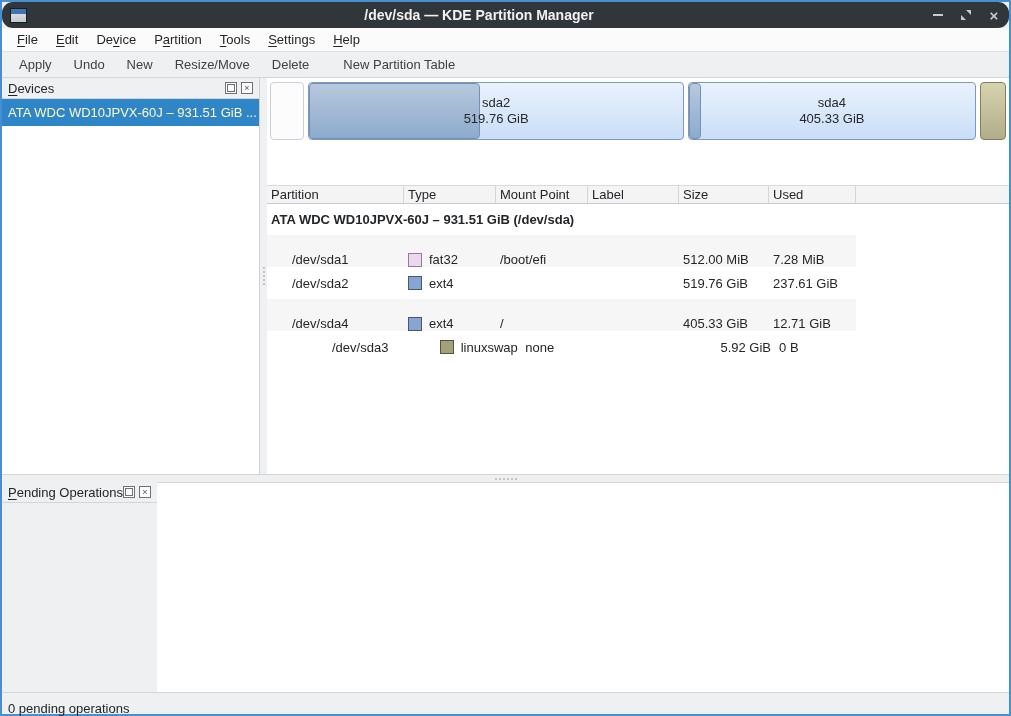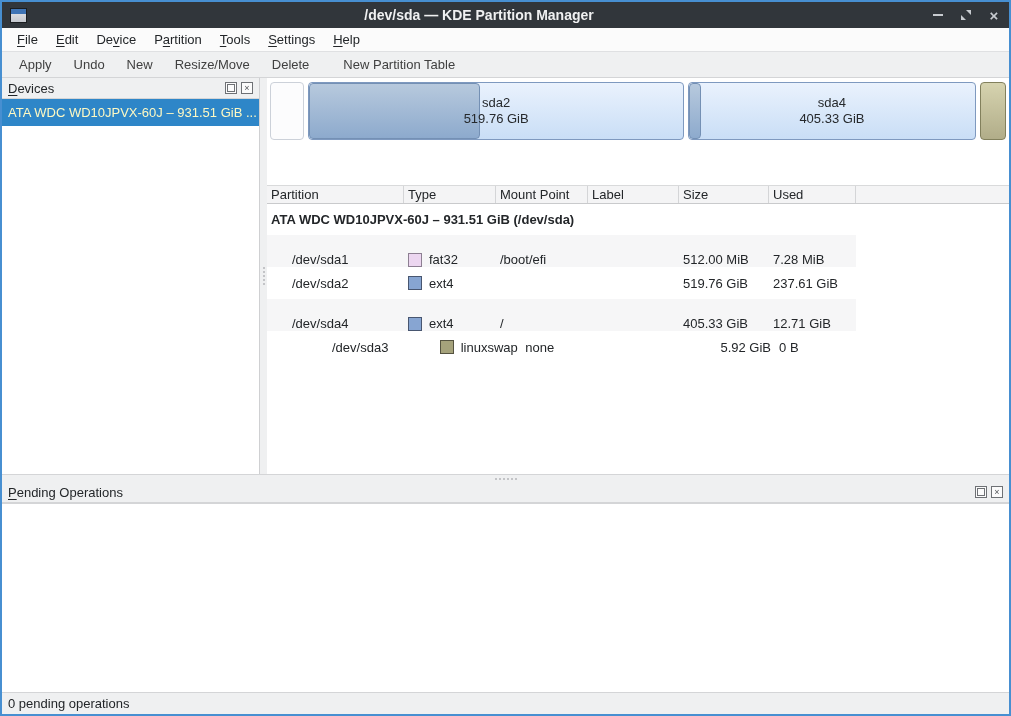--- a/index.html
+++ b/index.html
@@ -2,21 +2,21 @@
 <html><head>
 <meta charset="utf-8">
 <style>
   * { margin:0; padding:0; box-sizing:border-box; }
   html,body { width:1011px; height:716px; overflow:hidden; }
   body { font-family:"Liberation Sans","DejaVu Sans",sans-serif; font-size:13px; color:#232629; }
 
   .window { width:1011px; height:716px; border:2px solid #478fd1; background:#eff0f1; display:flex; flex-direction:column; }
 
   
-  .titlebar { height:26px; background:#31363b; display:flex; align-items:center; padding:0 8px; flex:none; }
+  .titlebar { height:26px; background:#31363b; display:flex; align-items:center; padding:0 8px; flex:none;border-radius:11px; }
   .titlebar .app-icon { width:17px; height:15px; background:linear-gradient(#e8e8ec,#c4c8ce); border:1px solid #1a1d20; position:relative; }
   .titlebar .app-icon::before { content:""; position:absolute; left:0; right:0; top:0; height:5px; background:#3f74b5; }
   .titlebar .title { flex:1; text-align:center; color:#eff0f1; font-weight:bold; font-size:14px; }
   .win-controls { display:flex; align-items:center; gap:14px; }
   .win-btn { width:14px; height:14px; display:flex; align-items:center; justify-content:center; color:#c7cbd0; cursor:pointer; }
   .min-glyph { width:10px; height:0; border-top:2px solid #c7cbd0; }
   .close-glyph { font-size:15px; font-weight:bold; line-height:1; }
 
   
   .menubar { height:24px; background:#fbfbfb; border-bottom:1px solid #dfe0e2; display:flex; align-items:center; padding:0 6px; flex:none; }
@@ -67,25 +67,25 @@
   .td { padding:0 4px; white-space:nowrap; overflow:hidden; }
   .td.part-cell { padding-left:25px; }
   .type-cell { display:flex; align-items:center; gap:7px; }
   .swatch { width:14px; height:14px; flex:none; }
   .sw-fat32 { background:#ecd6f0; border:1px solid #8d7f92; }
   .sw-ext4 { background:#87a5d2; border:1px solid #485670; }
   .sw-linuxswap { background:#a5a27b; border:1px solid #555340; }
 
   
   .hsplitter { height:8px; background:#eff0f1; border-top:1px solid #d4d5d7; display:flex; align-items:center; justify-content:center; gap:2px; flex:none; }
-  .pending-dock { flex:1; display:flex; flex-direction:column; }
+  .pending-dock { flex:1; display:flex; }
   .pending-body { flex:1; background:#ffffff; border-top:1px solid #d4d5d7; }
 
   
-  .statusbar { height:22px; background:#eff0f1; border-top:1px solid #d4d5d7; display:flex; align-items:center; padding:8px 6px; flex:none; }
+  .statusbar { height:22px; background:#eff0f1; border-top:1px solid #d4d5d7; display:flex; align-items:flex-start; padding:8px 6px; flex:none; }
 </style>
 </head>
 <body>
 
 <div class="window">
 
   <div class="titlebar">
     <span class="app-icon"></span>
     <span class="title">/dev/sda — KDE Partition Manager</span>
     <span class="win-controls">

